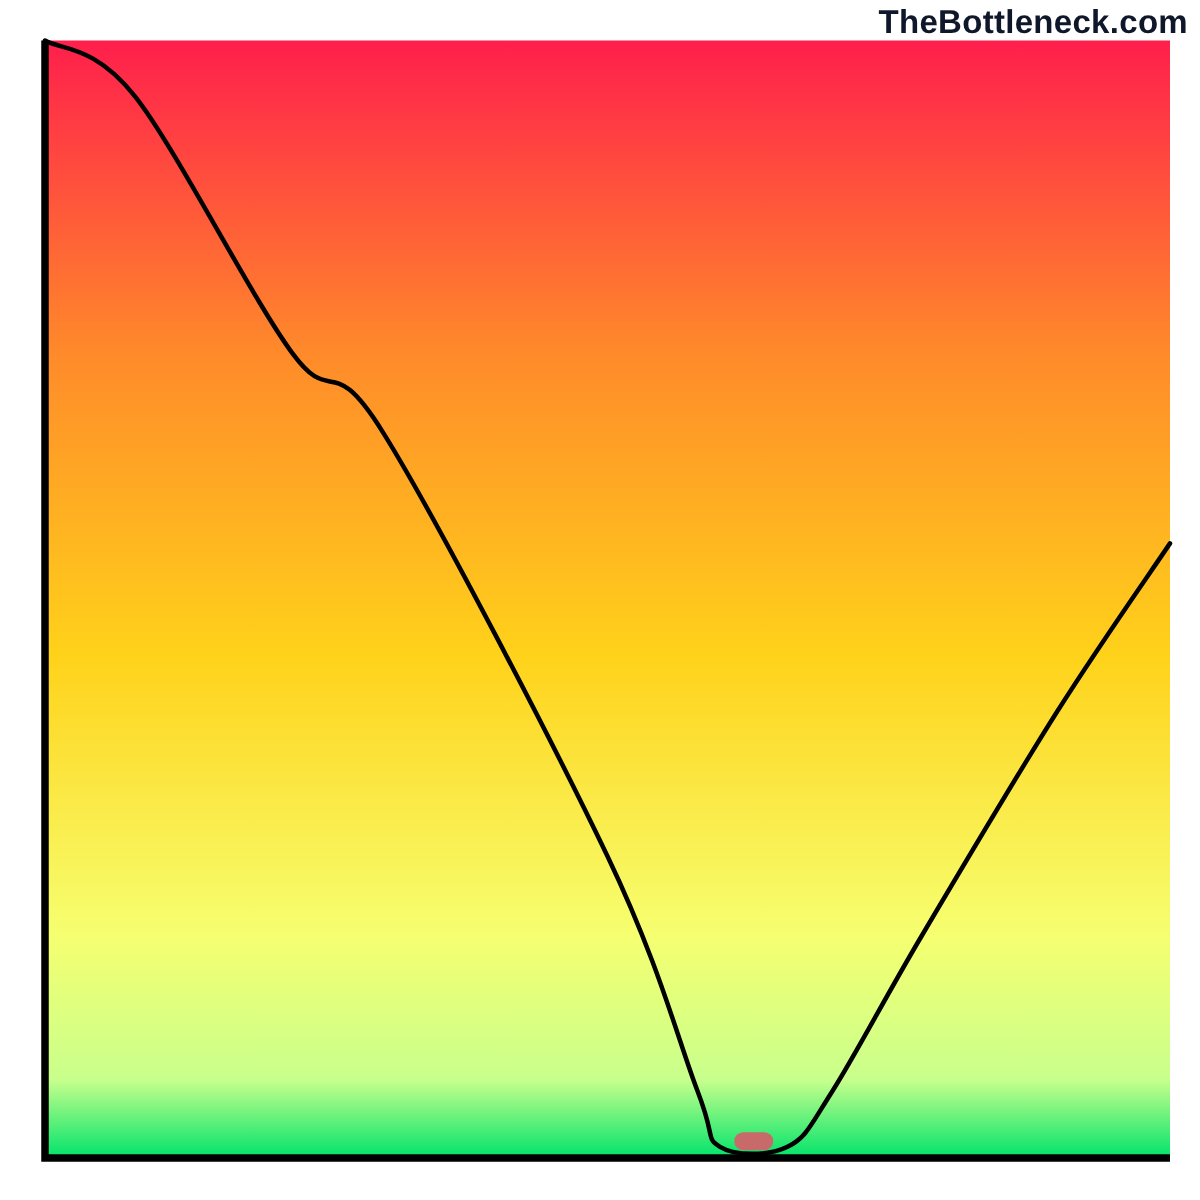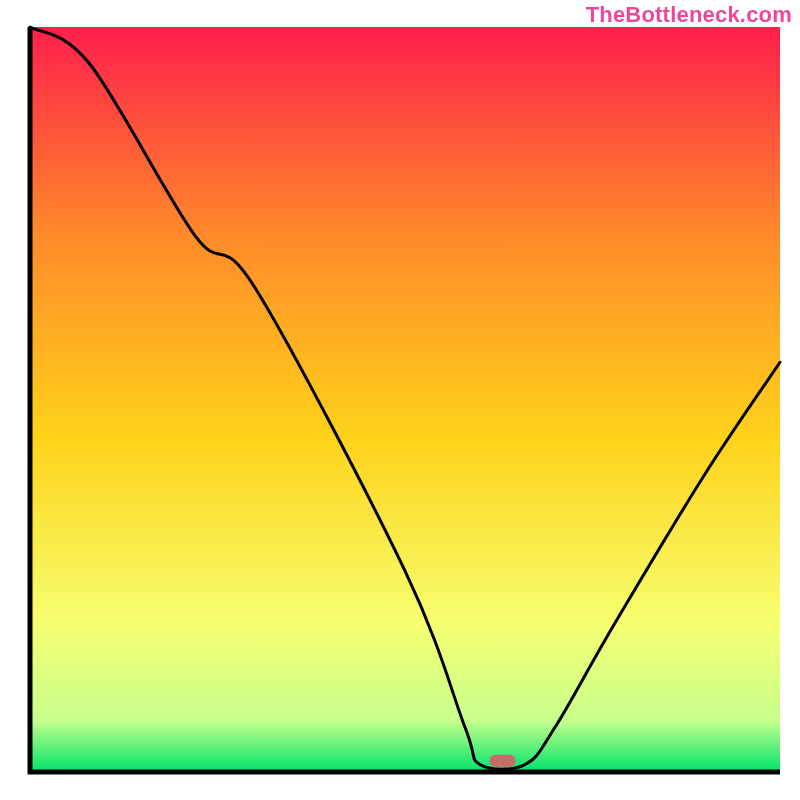--- a/index.html
+++ b/index.html
@@ -15,21 +15,21 @@
     position: relative;
     width: 800px;
     height: 800px;
   }
   .watermark {
     position: absolute;
     top: 2px;
     right: 8px;
     font-size: 22px;
     font-weight: 600;
-    color: #ec4899;
+    color: #0f172a;
     letter-spacing: 0.2px;
   }
   svg {
     display: block;
   }
 </style>
 </head>
 <body>
 
 <div class="wrap">

